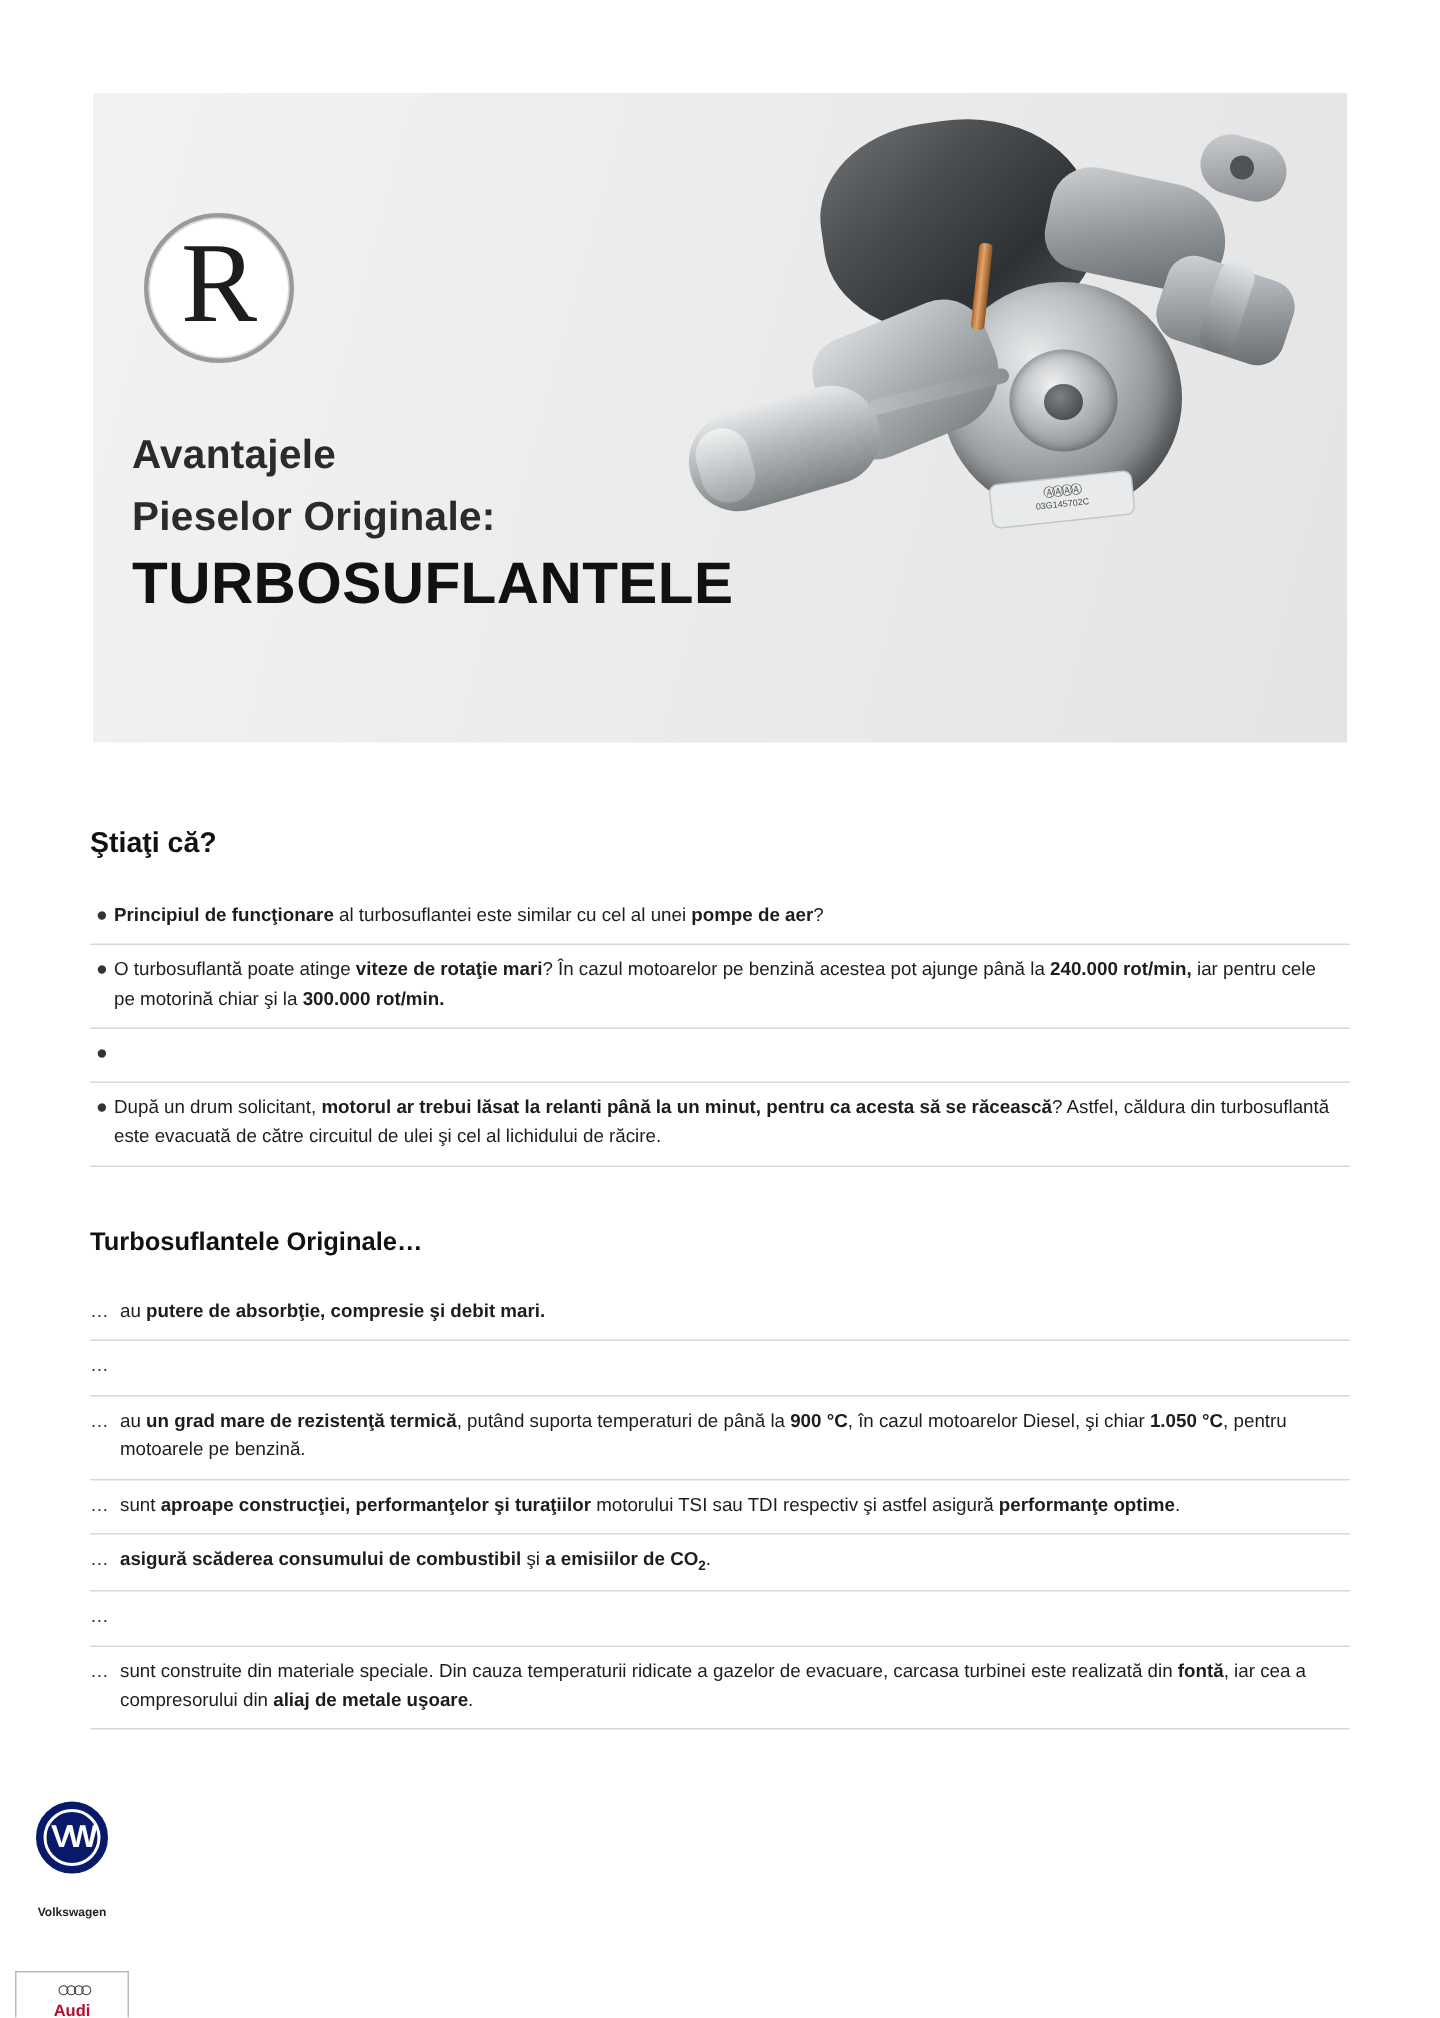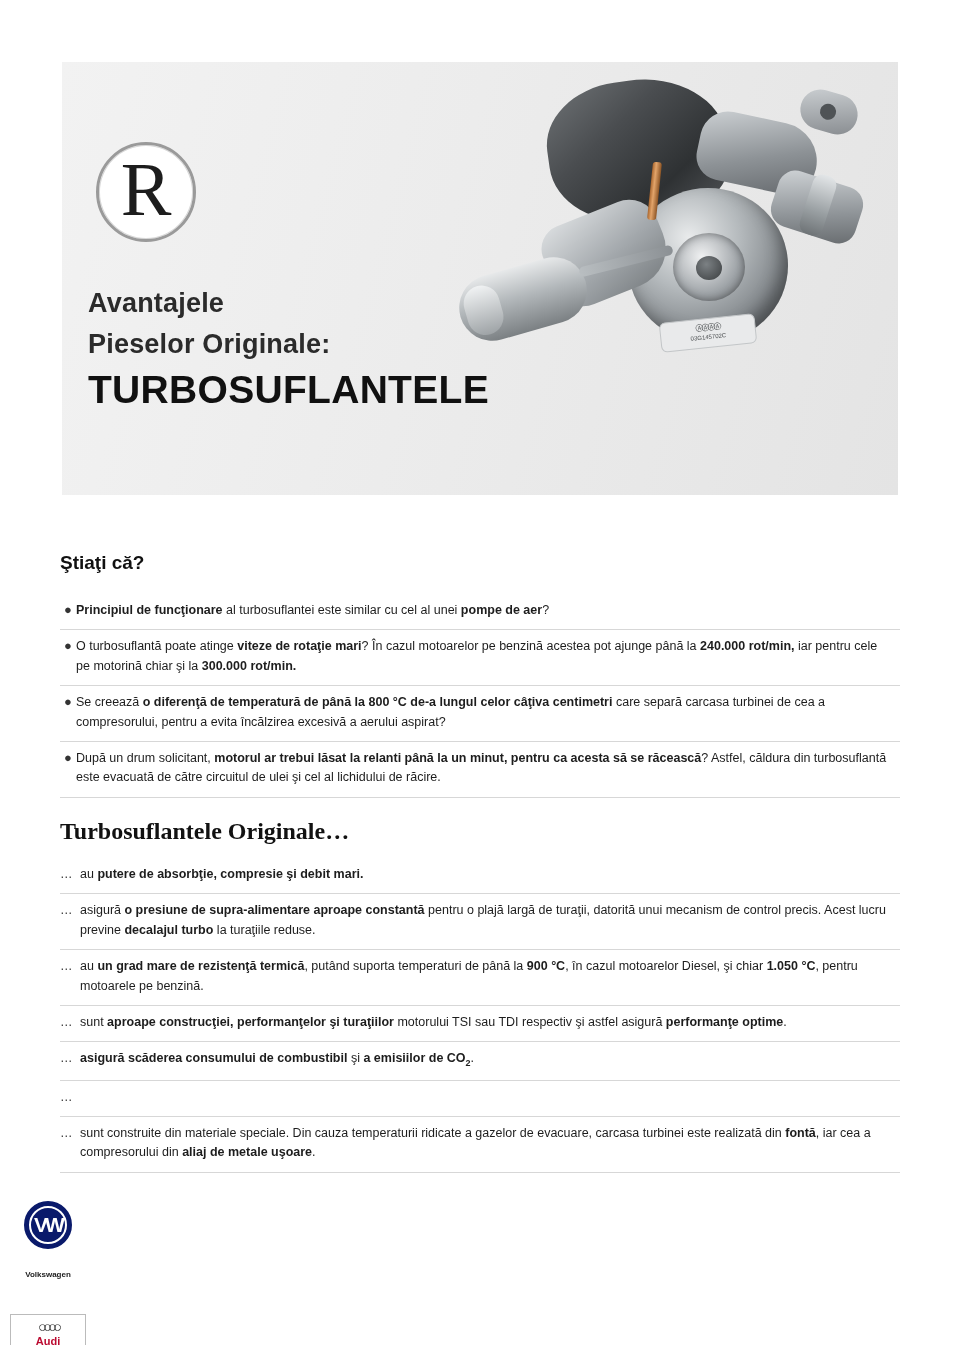--- a/index.html
+++ b/index.html
@@ -202,21 +202,21 @@
     font-size: 8px;
   }
 
   
   .section-title {
     position: absolute;
     font-weight: bold;
     color: #111;
   }
   #stiati-title { left: 60px; top: 552px; font-size: 19px; }
-  #orig-title   { left: 60px; top: 818px; font-size: 24px; font-family: Liberation Serif, serif; }
+  #orig-title   { left: 60px; top: 818px; font-size: 17px; }
 
   .list {
     position: absolute;
     left: 60px;
     width: 840px;
   }
   #stiati-list { top: 594px; }
   #orig-list   { top: 858px; }
 
   .bullet-item {
@@ -365,38 +365,36 @@
     <div class="bullet-item">
       <span class="dot">●</span>
       <span class="txt"><b>Principiul de funcţionare</b> al turbosuflantei este similar cu cel al unei <b>pompe de aer</b>?</span>
     </div>
     <div class="bullet-item">
       <span class="dot">●</span>
       <span class="txt"> O turbosuflantă poate atinge <b>viteze de rotaţie mari</b>? În cazul motoarelor pe benzină acestea pot ajunge până la <b>240.000 rot/min,</b> iar pentru cele pe motorină chiar şi la <b>300.000 rot/min.</b></span>
     </div>
     <div class="bullet-item">
       <span class="dot">●</span>
-      <span class="txt"> Se creează <b>o diferenţă de temperatură de până la 800 °C de-a lungul celor câţiva centimetri</b> care separă carcasa turbinei de cea a compresorului, pentru a evita încălzirea excesivă a aerului aspirat?</span>
     </div>
     <div class="bullet-item">
       <span class="dot">●</span>
       <span class="txt"> După un drum solicitant, <b>motorul ar trebui lăsat la relanti până la un minut, pentru ca acesta să se răcească</b>? Astfel, căldura din turbosuflantă este evacuată de către circuitul de ulei şi cel al lichidului de răcire.</span>
     </div>
   </div>
 
 <div class="section-title" id="orig-title">Turbosuflantele Originale…</div>
 
 <div class="list" id="orig-list">
     <div class="dots-item">
       <span class="lead">…</span>
       <span class="txt">au <b>putere de absorbţie, compresie şi debit mari.</b></span>
     </div>
     <div class="dots-item">
       <span class="lead">…</span>
-      <span class="txt">asigură <b>o presiune de supra-alimentare aproape constantă</b> pentru o plajă largă de turaţii, datorită unui mecanism de control precis. Acest lucru previne <b>decalajul turbo</b> la turaţiile reduse.</span>
     </div>
     <div class="dots-item">
       <span class="lead">…</span>
       <span class="txt">au <b>un grad mare de rezistenţă termică</b>, putând suporta temperaturi de până la <b>900 °C</b>, în cazul motoarelor Diesel, şi chiar <b>1.050 °C</b>, pentru motoarele pe benzină.</span>
     </div>
     <div class="dots-item">
       <span class="lead">…</span>
       <span class="txt">sunt <b>aproape construcţiei, performanţelor şi turaţiilor</b> motorului TSI sau TDI respectiv şi astfel asigură <b>performanţe optime</b>.</span>
     </div>
     <div class="dots-item">

